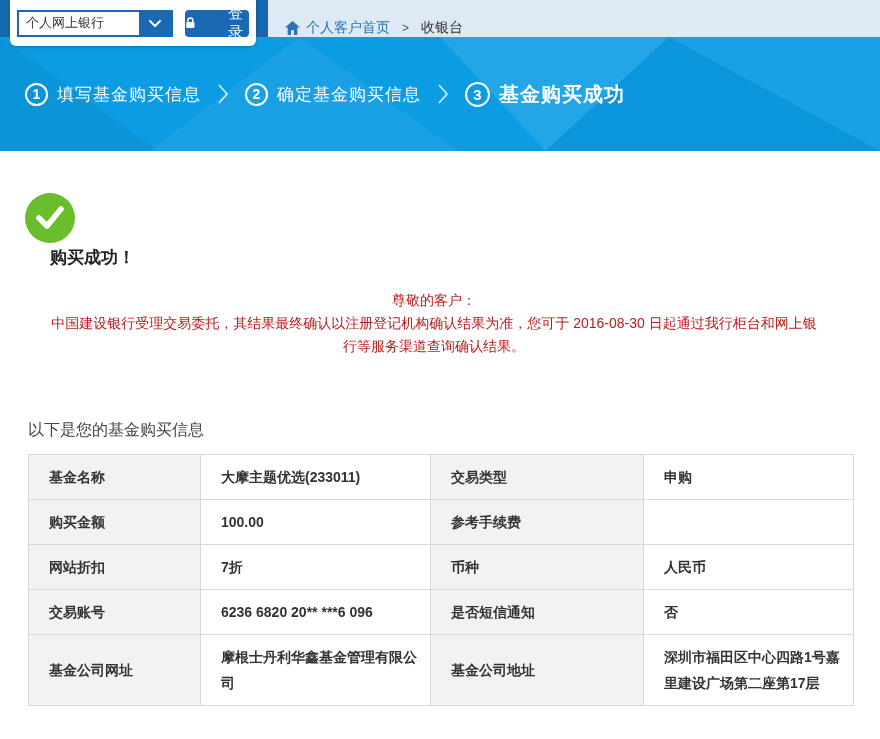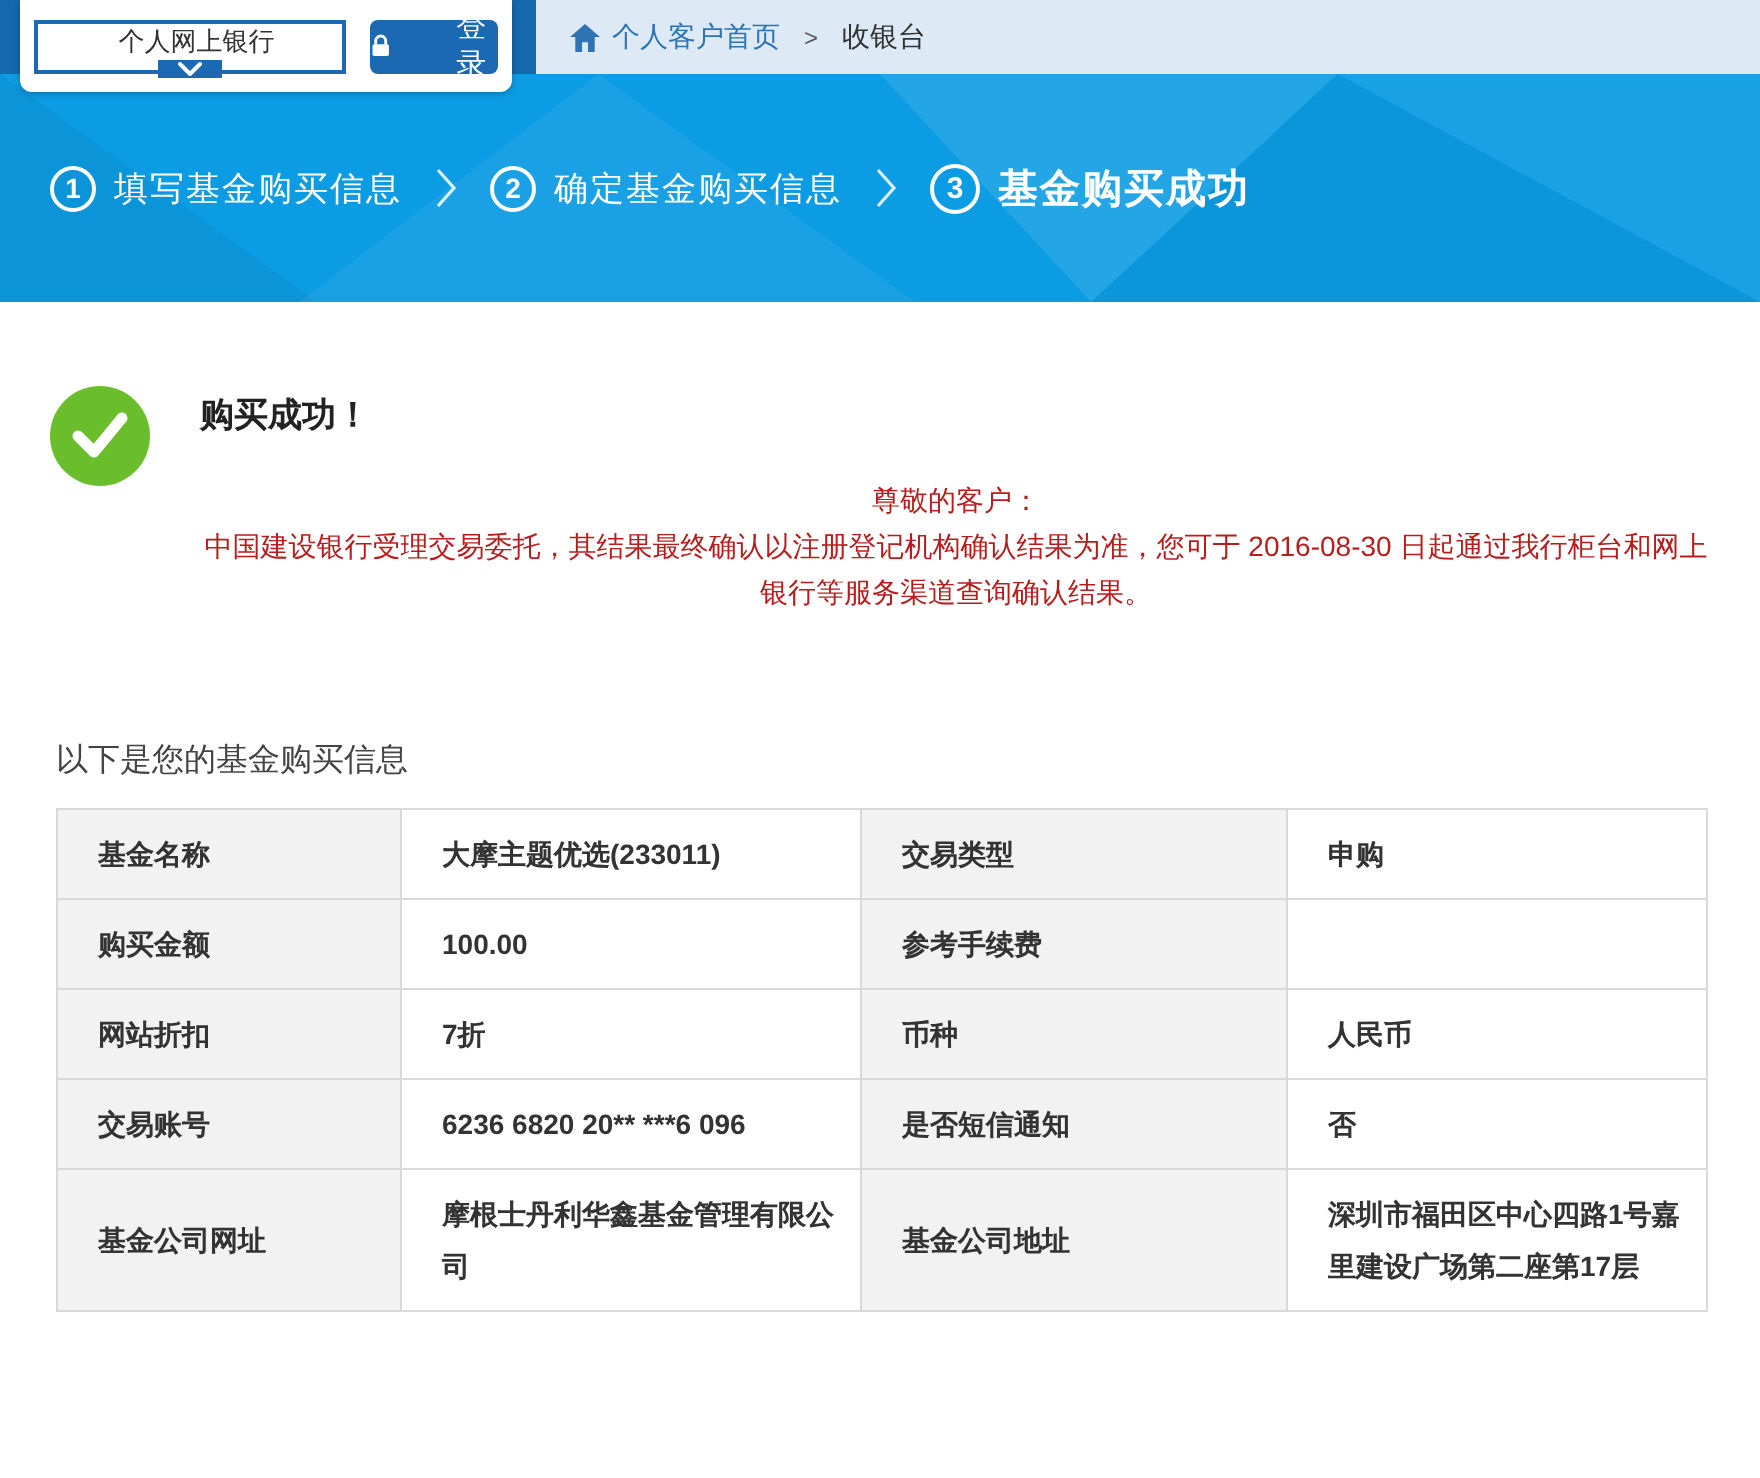--- a/index.html
+++ b/index.html
@@ -2,34 +2,34 @@
 <html><head>
 <meta charset="utf-8">
 <style>
   * { margin:0; padding:0; box-sizing:border-box; }
   body { font-family:"Liberation Sans","DejaVu Sans",sans-serif; background:#fff; }
   .page { position:relative; width:880px; height:739px; background:#fff; overflow:hidden; }
 
   
   .topbar { position:relative; height:37px; display:flex; }
   .topbar-left { width:268px; height:37px; background:#1567ae; }
-  .topbar-right { flex:1; height:37px; background:#dde9f4; display:flex; align-items:center; padding-left:17px; }
+  .topbar-right { flex:1; height:37px; background:#dde9f4; display:flex; align-items:flex-end; padding-left:17px; }
 
   .breadcrumb { display:flex; align-items:center; font-size:14px; }
   .crumb-home { display:flex; align-items:center; color:#2e74b5; cursor:pointer; }
   .crumb-home svg { margin-right:6px; }
   .crumb-sep { color:#555; margin:0 12px; font-size:12px; }
   .crumb-current { color:#333; }
 
   
   .float-panel { position:absolute; left:10px; top:0; width:246px; height:46px; background:#fff;
     border-radius:0 0 6px 6px; box-shadow:0 1px 3px rgba(0,0,0,.25); z-index:10;
     display:flex; align-items:center; padding:0 7px; }
   .bank-select { width:159px; height:27px; border:2px solid #1a69b2; background:#fff;
-    display:flex; align-items:center; cursor:pointer;flex-direction:column; }
+    display:flex; align-items:center; cursor:pointer; }
   .bank-select-value { flex:1; font-size:13px; color:#333; padding-left:7px; white-space:nowrap; }
   .bank-select-arrow { width:32px; height:23px; background:#1a69b2; display:flex; align-items:center; justify-content:center; }
   .login-btn { margin-left:12px; width:66px; height:27px; background:#1a69b2; border:none; border-radius:4px;
     color:#fff; font-size:15px; display:flex; align-items:center; justify-content:center; cursor:pointer;
     font-family:inherit;gap:22px; }
   .login-btn svg { margin-right:5px; }
 
   
   .banner { position:relative; height:114px; background:#0c9ce4; overflow:hidden; }
   .facet { position:absolute; inset:0; }
@@ -42,21 +42,21 @@
   .steps { position:absolute; left:25px; top:0; height:100%; display:flex; align-items:center; }
   .step { display:flex; align-items:center; color:#fff; }
   .step-circle { width:23px; height:23px; border:2px solid #fff; border-radius:50%;
     display:flex; align-items:center; justify-content:center; font-size:14px; font-weight:bold; flex:none; }
   .step-label { margin-left:9px; font-size:17px; letter-spacing:1px; }
   .step.active .step-circle { width:25px; height:25px; font-size:15px; }
   .step.active .step-label { font-size:20px; font-weight:bold; }
   .step-sep { margin:0 16px; display:flex; align-items:center; }
 
   
-  .success-row { display:flex; padding:42px 24px 0 25px; }
+  .success-row { display:flex; padding:42px 24px 0 25px;flex-direction:column; }
   .success-circle { width:50px; height:50px; border-radius:50%; background:#6abe2c; flex:none;
     display:flex; align-items:center; justify-content:center; }
   .success-texts { margin-left:25px; padding-top:3px; max-width:768px; }
   .success-title { font-size:17px; font-weight:bold; color:#222; margin-bottom:20px; }
   .success-line { font-size:14px; color:#b91c1c; line-height:23px;text-align:center; }
   .success-greeting { margin-bottom:0; }
 
   
   .table-title { margin:62px 0 13px 28px; font-size:16px; color:#444; }
   .info-table { margin-left:28px; width:825px; border-collapse:collapse; table-layout:fixed;font-weight:bold; }

